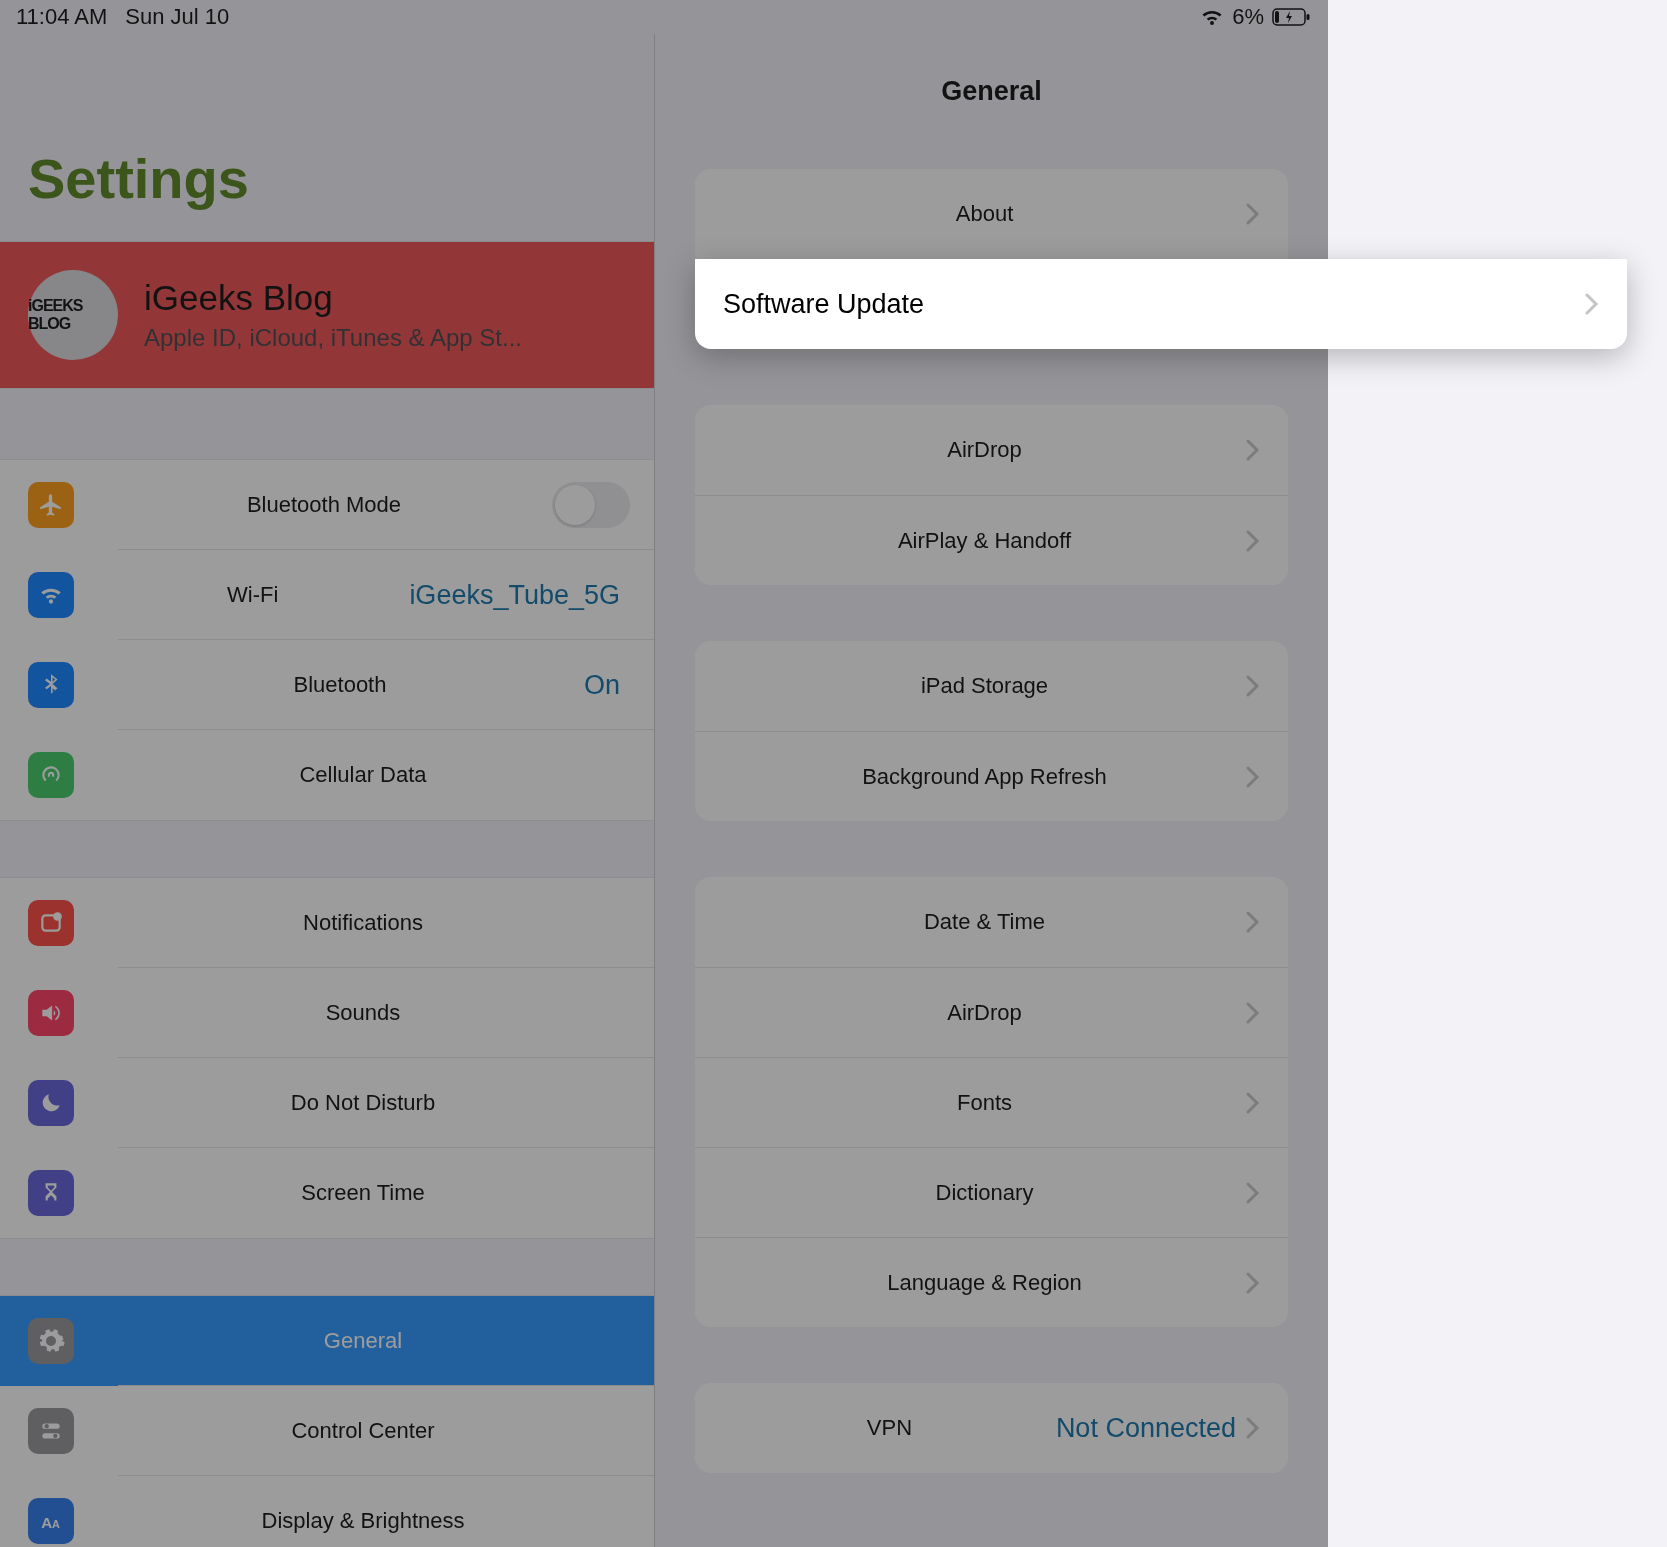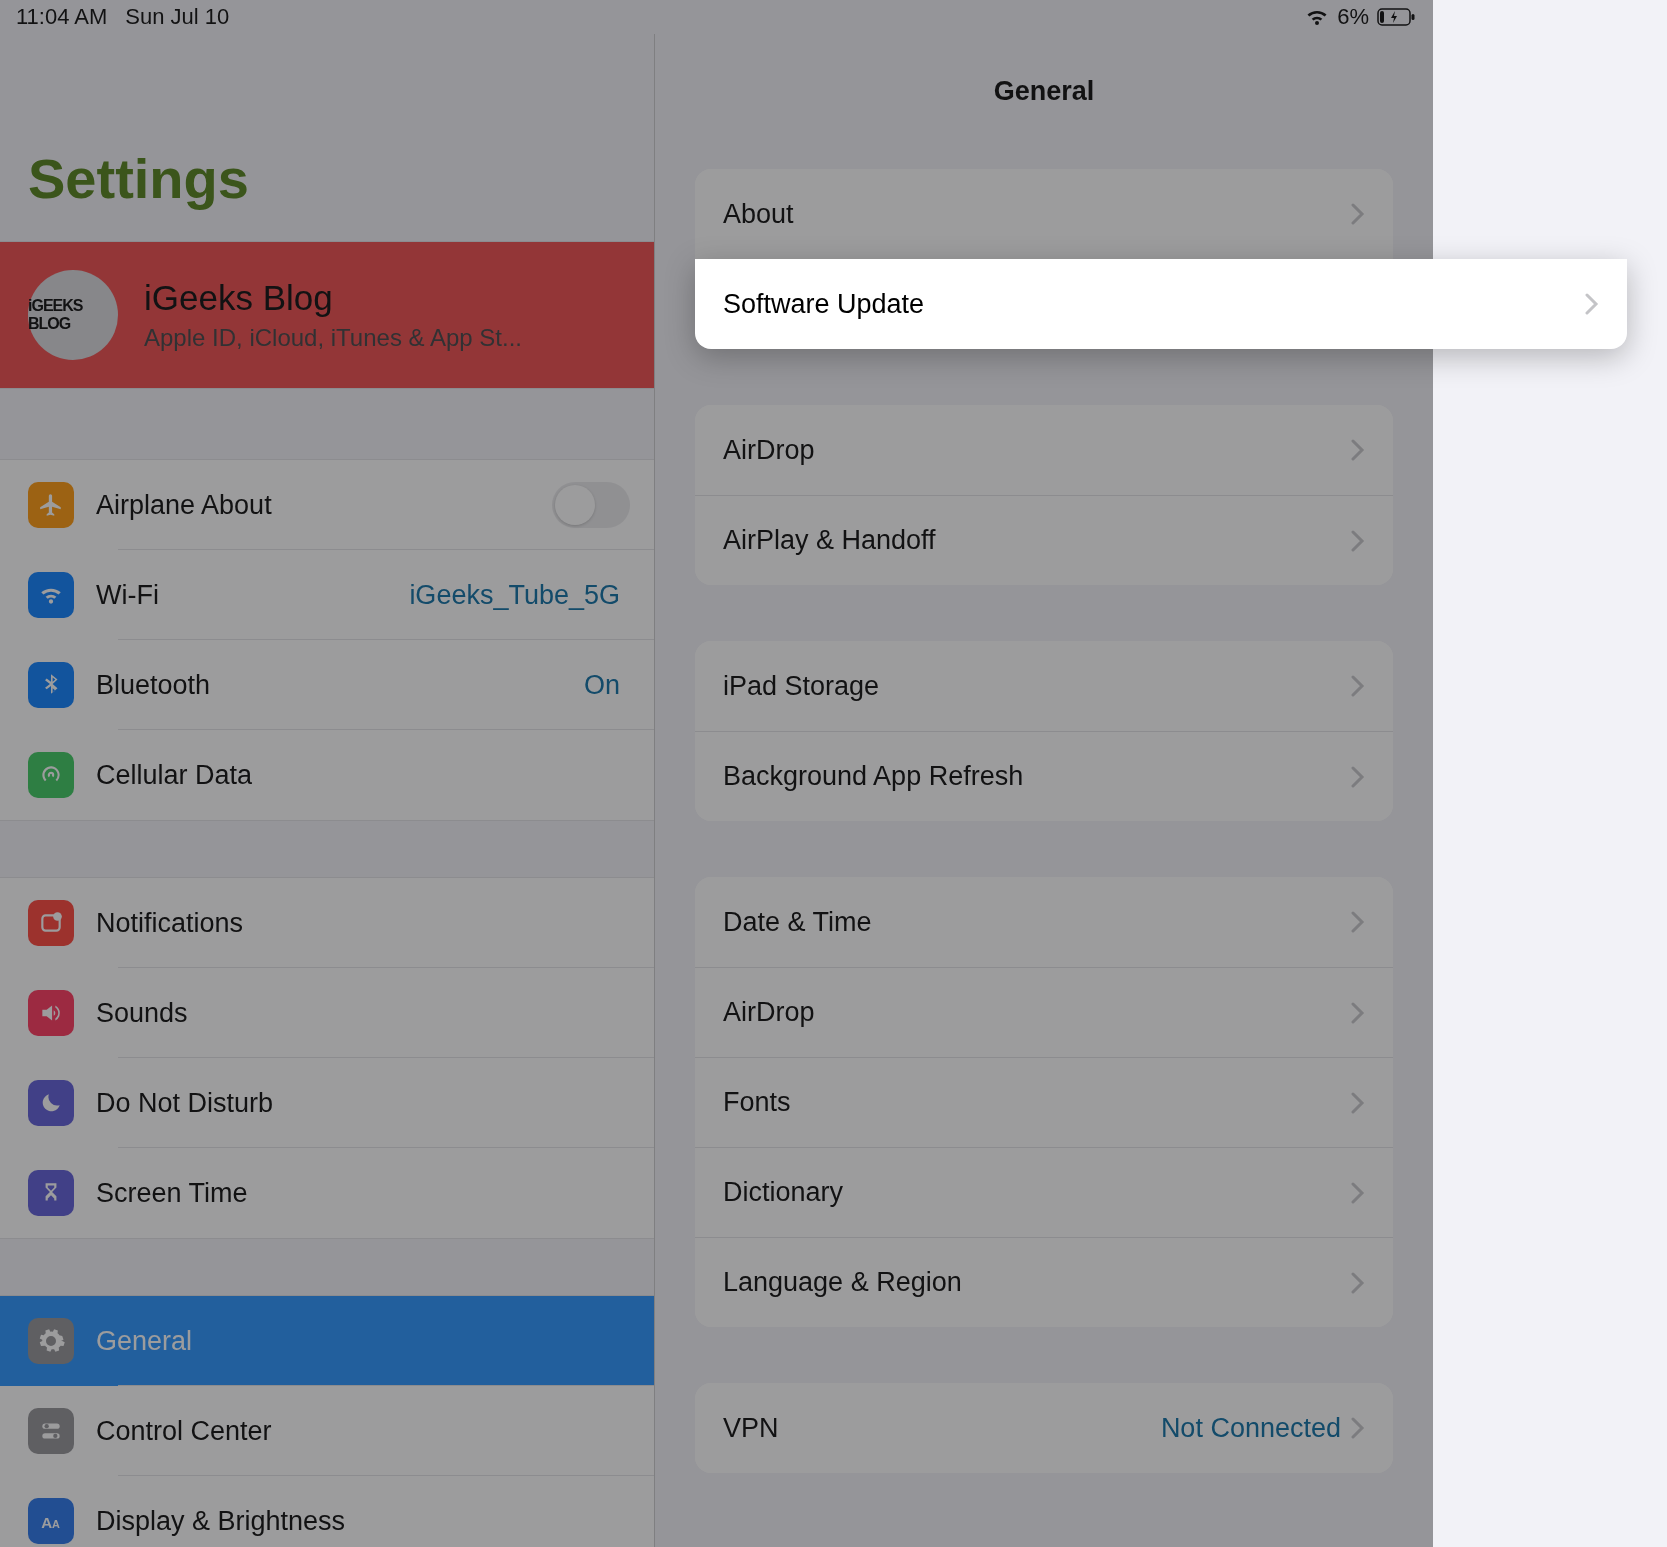--- a/index.html
+++ b/index.html
@@ -1,33 +1,33 @@
 <!DOCTYPE html>
 <html><head>
 <meta charset="utf-8">
 <style>
   * { box-sizing: border-box; margin: 0; padding: 0; font-family: -apple-system, "Helvetica Neue", Arial, sans-serif; }
   html, body { width: 1667px; height: 1547px; background: #f2f2f7; overflow: hidden; }
 
-  .root { position: relative; width: 1433px; height: 1547px; background: #f2f2f7; }
+  .root { position: relative; width: 1328px; height: 1547px; background: #f2f2f7; }
 
   
   .status-bar { position: absolute; top: 0; left: 0; right: 0; height: 34px; display: flex; align-items: center; justify-content: space-between; padding: 0 16px; font-size: 22px; color: #000; font-weight: 500; }
   .status-left { display: flex; gap: 18px; }
   .status-right { display: flex; align-items: center; gap: 8px; }
   .wifi-glyph, .battery-glyph { display: inline-flex; align-items: center; }
 
   .split { position: absolute; top: 34px; left: 0; right: 0; bottom: 0; display: flex; }
   .sidebar { width: 655px; border-right: 1px solid #c9c9cc; background: #f2f2f7; display: flex; flex-direction: column; }
   .detail  { flex: 1; background: #f2f2f7; display: flex; flex-direction: column; }
 
   .settings-title { font-size: 56px; font-weight: 700; color: #4d7c0f; padding: 112px 28px 30px 28px; }
 
   .row { display: flex; align-items: center; min-height: 90px; padding: 0 24px; background: #fff; position: relative; }
-  .row .label { font-size: 27px; color: #000; flex: 1; }
+  .row .label { font-size: 22px; color: #000; flex: 1; text-align: center; }
   .row .value { font-size: 27px; color: #0369a1; margin-right: 10px; }
   .row .chev { color: #c4c4c7; }
   .row.selected { background: #1f8fff; }
   .row.selected .label { color: #fff; }
 
   .sidebar .row { padding-left: 28px; }
   .sidebar .row .icon { width: 46px; height: 46px; border-radius: 10px; margin-right: 22px; display: flex; align-items: center; justify-content: center; color: #fff; }
   .sidebar .group { margin-top: 56px; border-top: 1px solid #e2e2e5; border-bottom: 1px solid #e2e2e5; }
   .sidebar .group:first-of-type { margin-top: 0; }
   .sidebar .group .row + .row { border-top: none; }
@@ -106,21 +106,21 @@
         </div>
       </div>
 
       <div class="group" style="margin-top:70px;">
         <div class="row">
           <span class="icon bg-orange">
               <svg width="26" height="26" viewBox="0 0 24 24" fill="#fff">
                 <path d="M21 16v-2l-8-5V3.5a1.5 1.5 0 10-3 0V9l-8 5v2l8-2.5V19l-2 1.5V22l3.5-1 3.5 1v-1.5L13 19v-5.5z"></path>
               </svg>
             </span>
-          <span class="label">Airplane About</span>
+          <span class="label">Bluetooth Mode</span>
           <div class="toggle">
               <div class="knob"></div>
             </div>
           <div class="inner-border"></div>
         </div>
         <div class="row">
           <span class="icon bg-blue">
               <svg width="26" height="26" viewBox="0 0 24 24" fill="#fff">
                 <path d="M12 20a2 2 0 100-4 2 2 0 000 4zm-5-6.5a8 8 0 0110 0l-2 2a5 5 0 00-6 0zM3 9.5a14 14 0 0118 0l-2 2a11 11 0 00-14 0z"></path>
               </svg>

